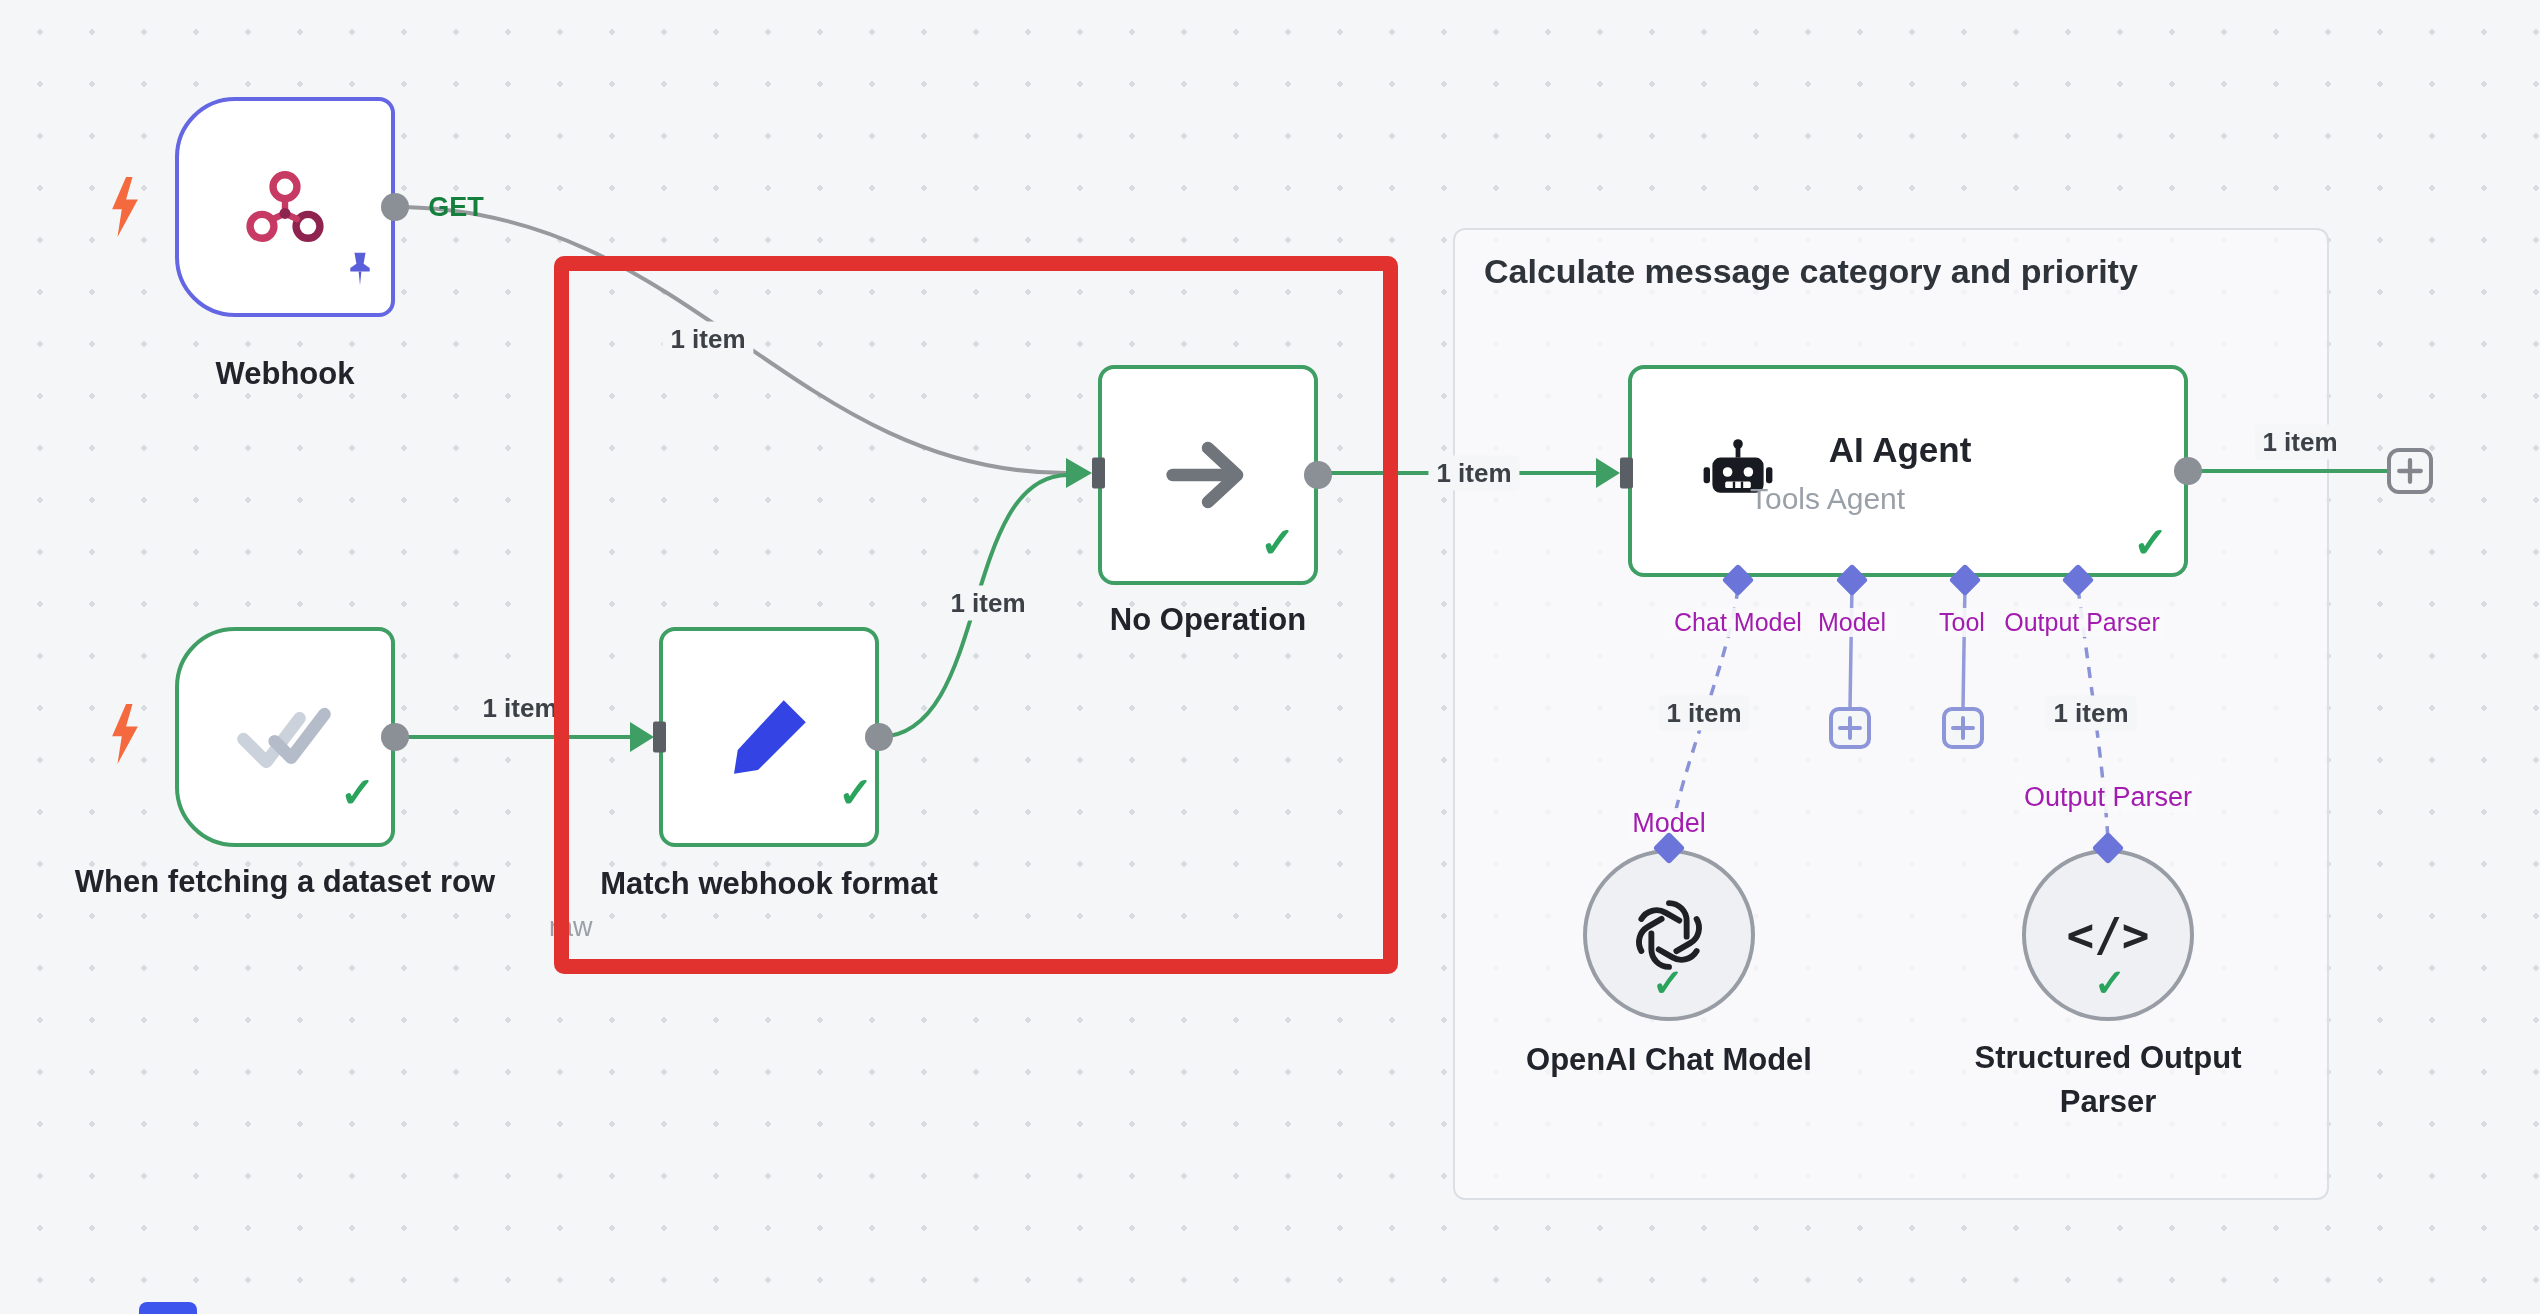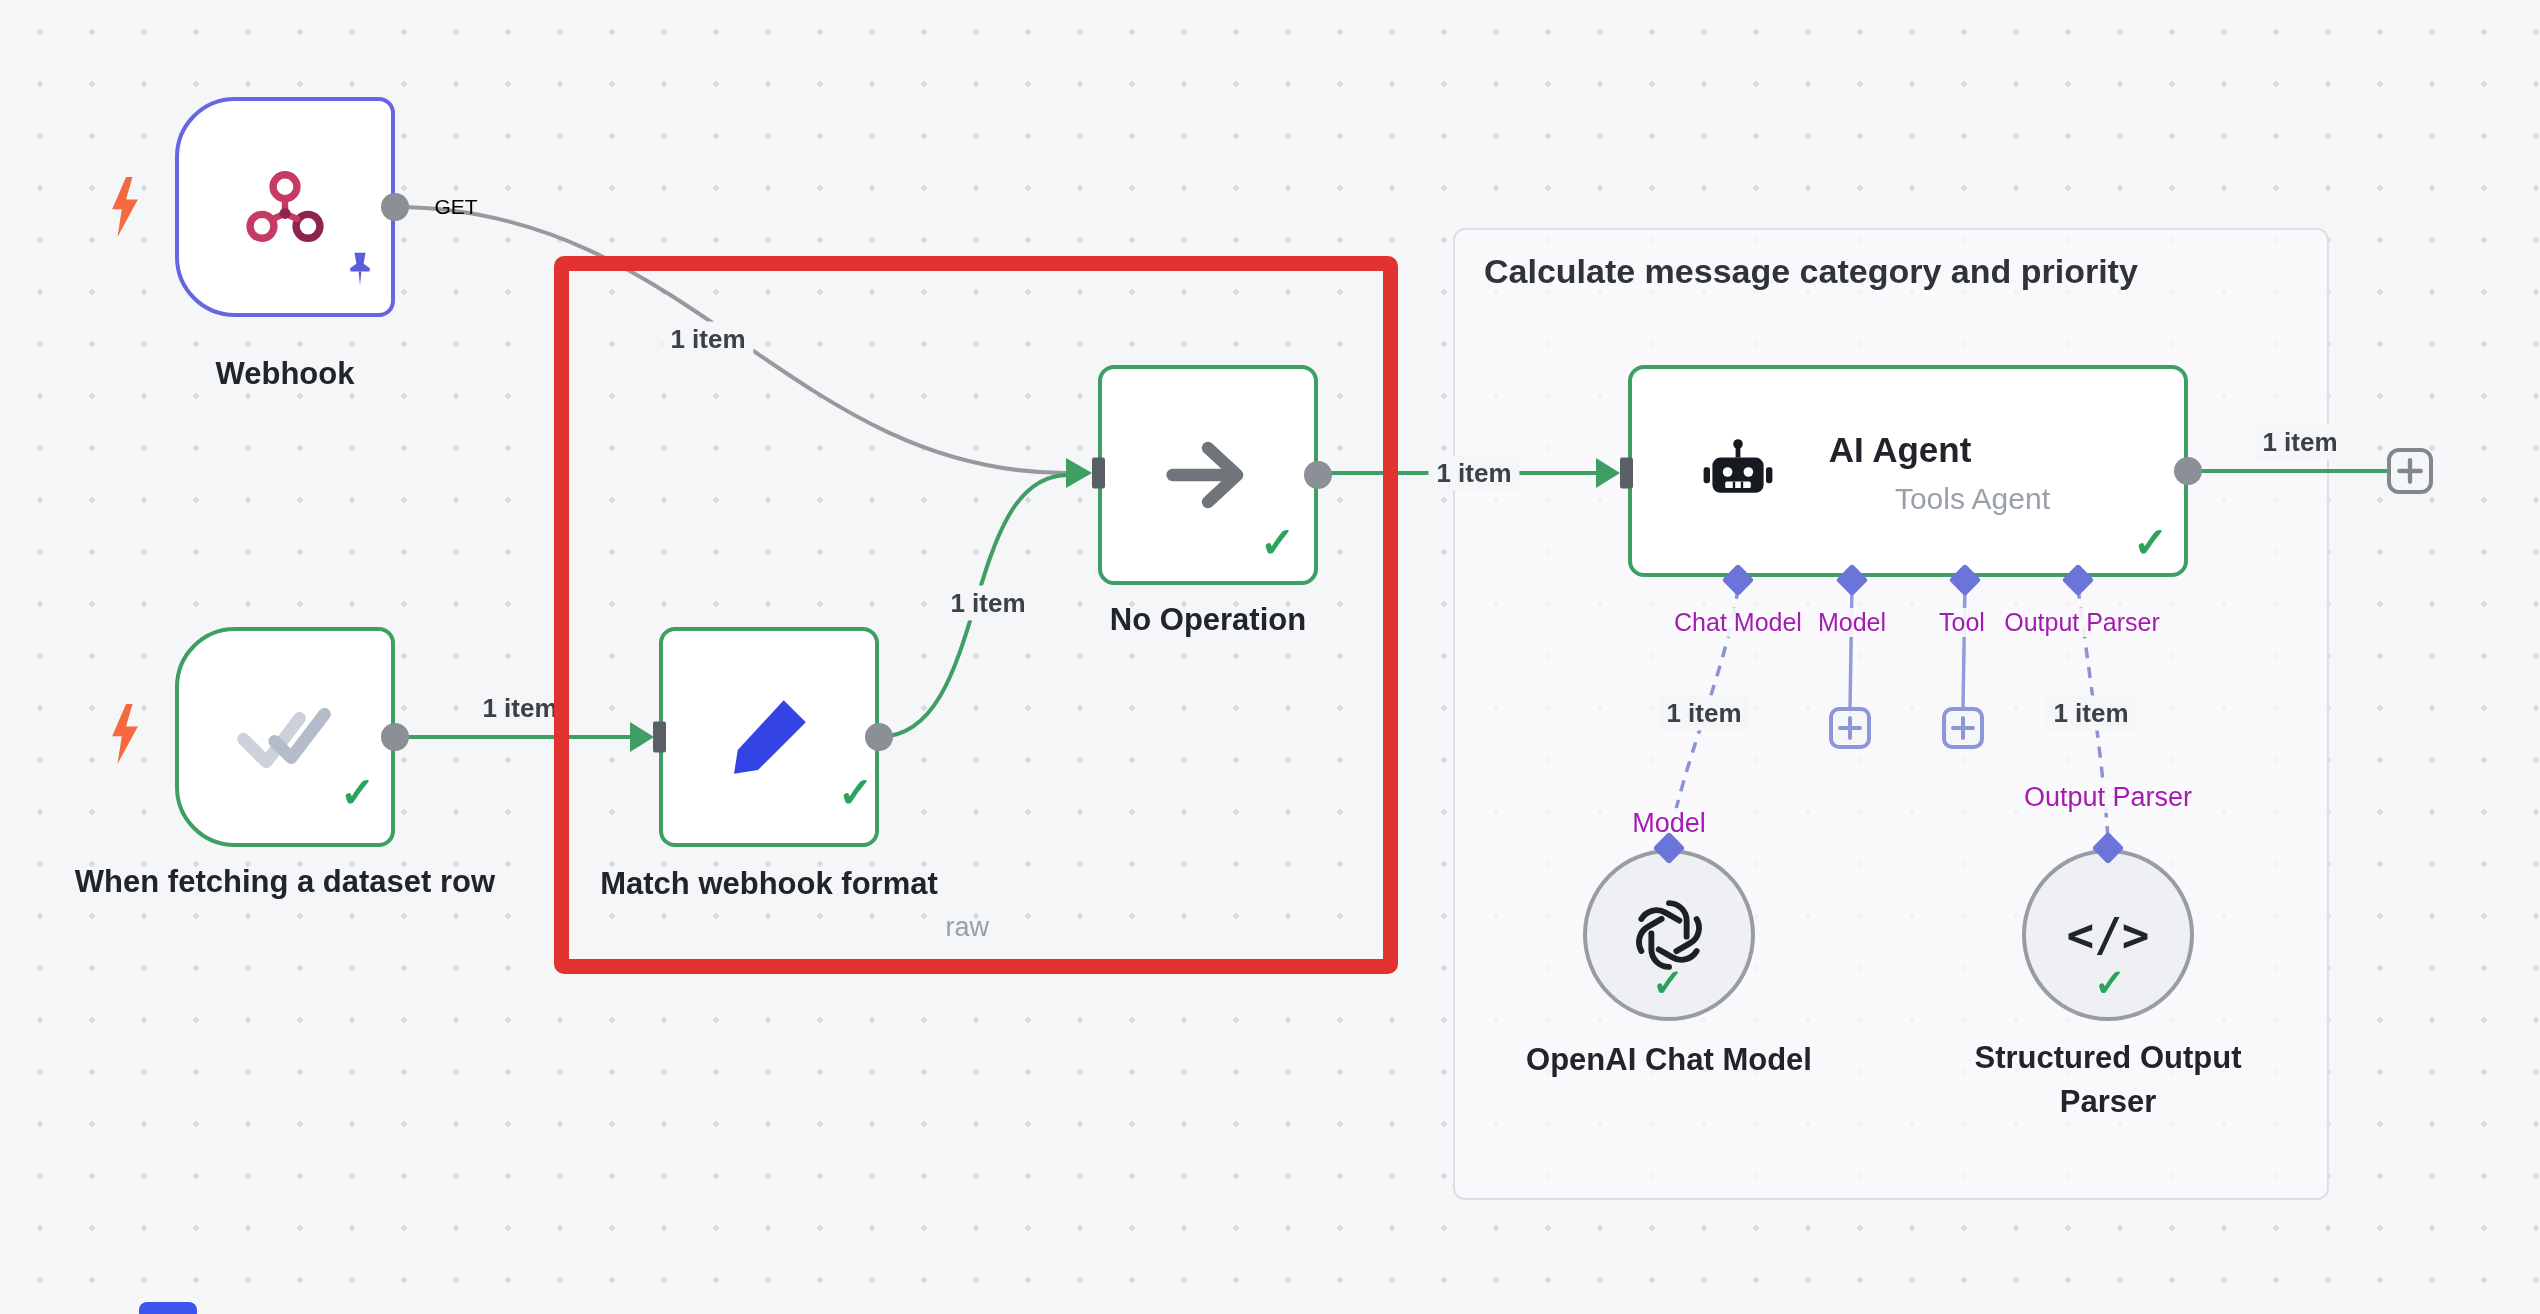--- a/index.html
+++ b/index.html
@@ -50,34 +50,34 @@
     z-index: 10;
     display: flex; align-items: center; justify-content: center;
   }
   
   .node-label {
     font-size: 31px; font-weight: 600; color: #21252b;
     text-align: center; line-height: 44px; z-index: 12;
   }
   .sub-label {
     font-size: 27px; font-weight: 400; color: #9aa0a8;
-    text-align: right; z-index: 12; white-space: nowrap;
+    text-align: left; z-index: 12; white-space: nowrap;
   }
   .item-label {
     font-size: 26px; font-weight: 700; color: #3c4147;
     background: #f5f6f8; padding: 2px 8px; border-radius: 4px;
     transform: translate(-50%,-50%); white-space: nowrap; z-index: 8;
   }
   .port-label {
     font-size: 25px; font-weight: 500; color: #a21caf;
     background: rgba(250,250,252,0.9); padding: 0 3px;
     transform: translateX(-50%); white-space: nowrap; z-index: 9;
   }
   .method-label {
-    font-size: 21px; font-weight: 400; color: #000000;
+    font-size: 27px; font-weight: 700; color: #15803d;
     transform: translate(-50%,-50%); white-space: nowrap; z-index: 8;
   }
   .check {
     font-size: 42px; font-weight: 700; color: #2aa35c;
     z-index: 14; line-height: 42px;
   }
   
   .out-dot {
     width: 28px; height: 28px; border-radius: 50%;
     background: #8b9097; z-index: 11;

